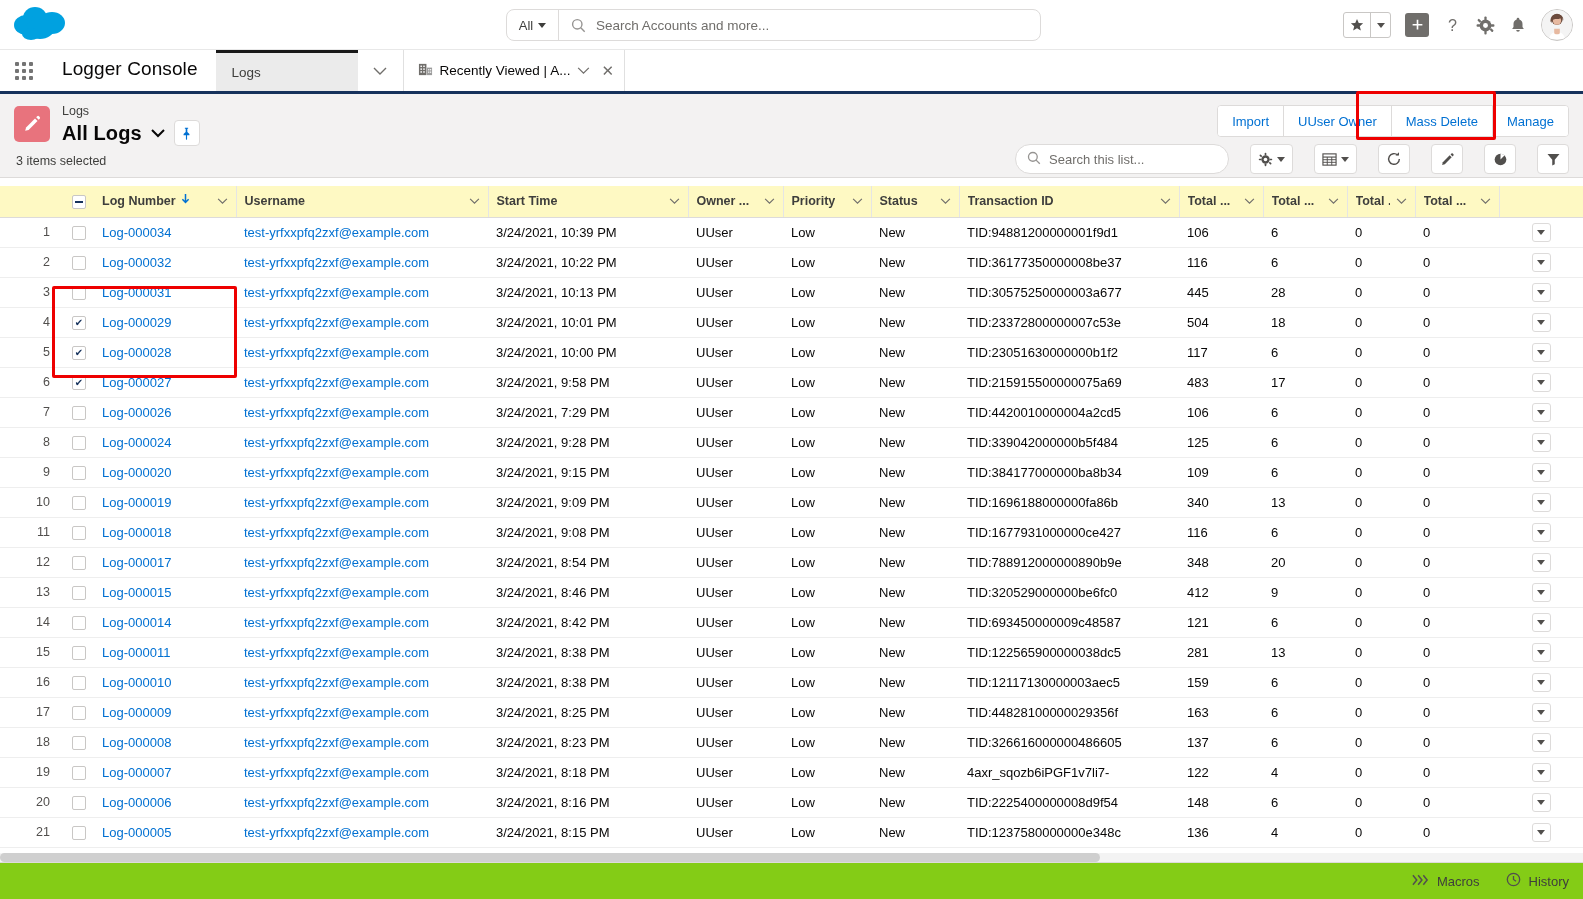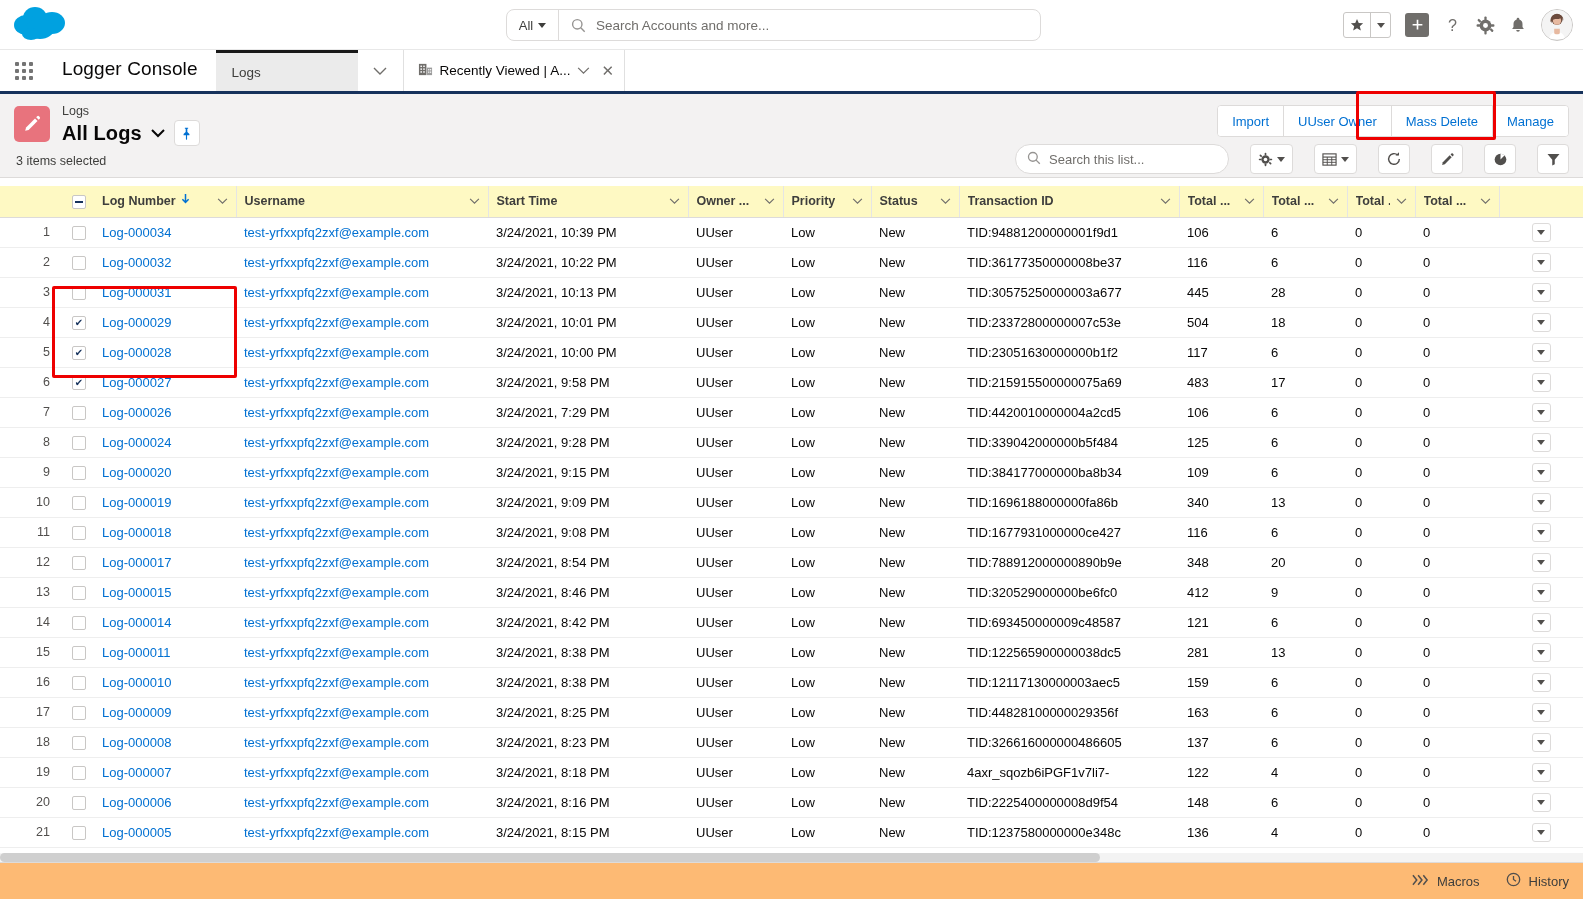--- a/index.html
+++ b/index.html
@@ -196,21 +196,21 @@
   }
   .row-menu i {
     width: 0; height: 0; border-left: 4px solid transparent;
     border-right: 4px solid transparent; border-top: 5px solid #514f4d;
   }
   .colcaret { color: #706e6b; flex: none; }
 
   
   .utility-bar {
     position: absolute; bottom: 0; left: 0; width: 1583px; height: 37px;
-    background: #fdba74; border-top: 1px solid #dddbda;
+    background: #84cc16; border-top: 1px solid #dddbda;
     display: flex; align-items: center; justify-content: flex-end;
     gap: 26px; padding-right: 14px;
   }
   .ub-item { display: flex; align-items: center; gap: 8px; font-size: 13px; color: #3e3e3c; }
   .hscroll {
     position: absolute; bottom: 37px; left: 0; width: 1583px; height: 9px;
     background: #f3f3f3;
   }
   .hscroll i { display: block; height: 9px; width: 1100px; background: #cfcfcf; border-radius: 5px; }
 </style>

